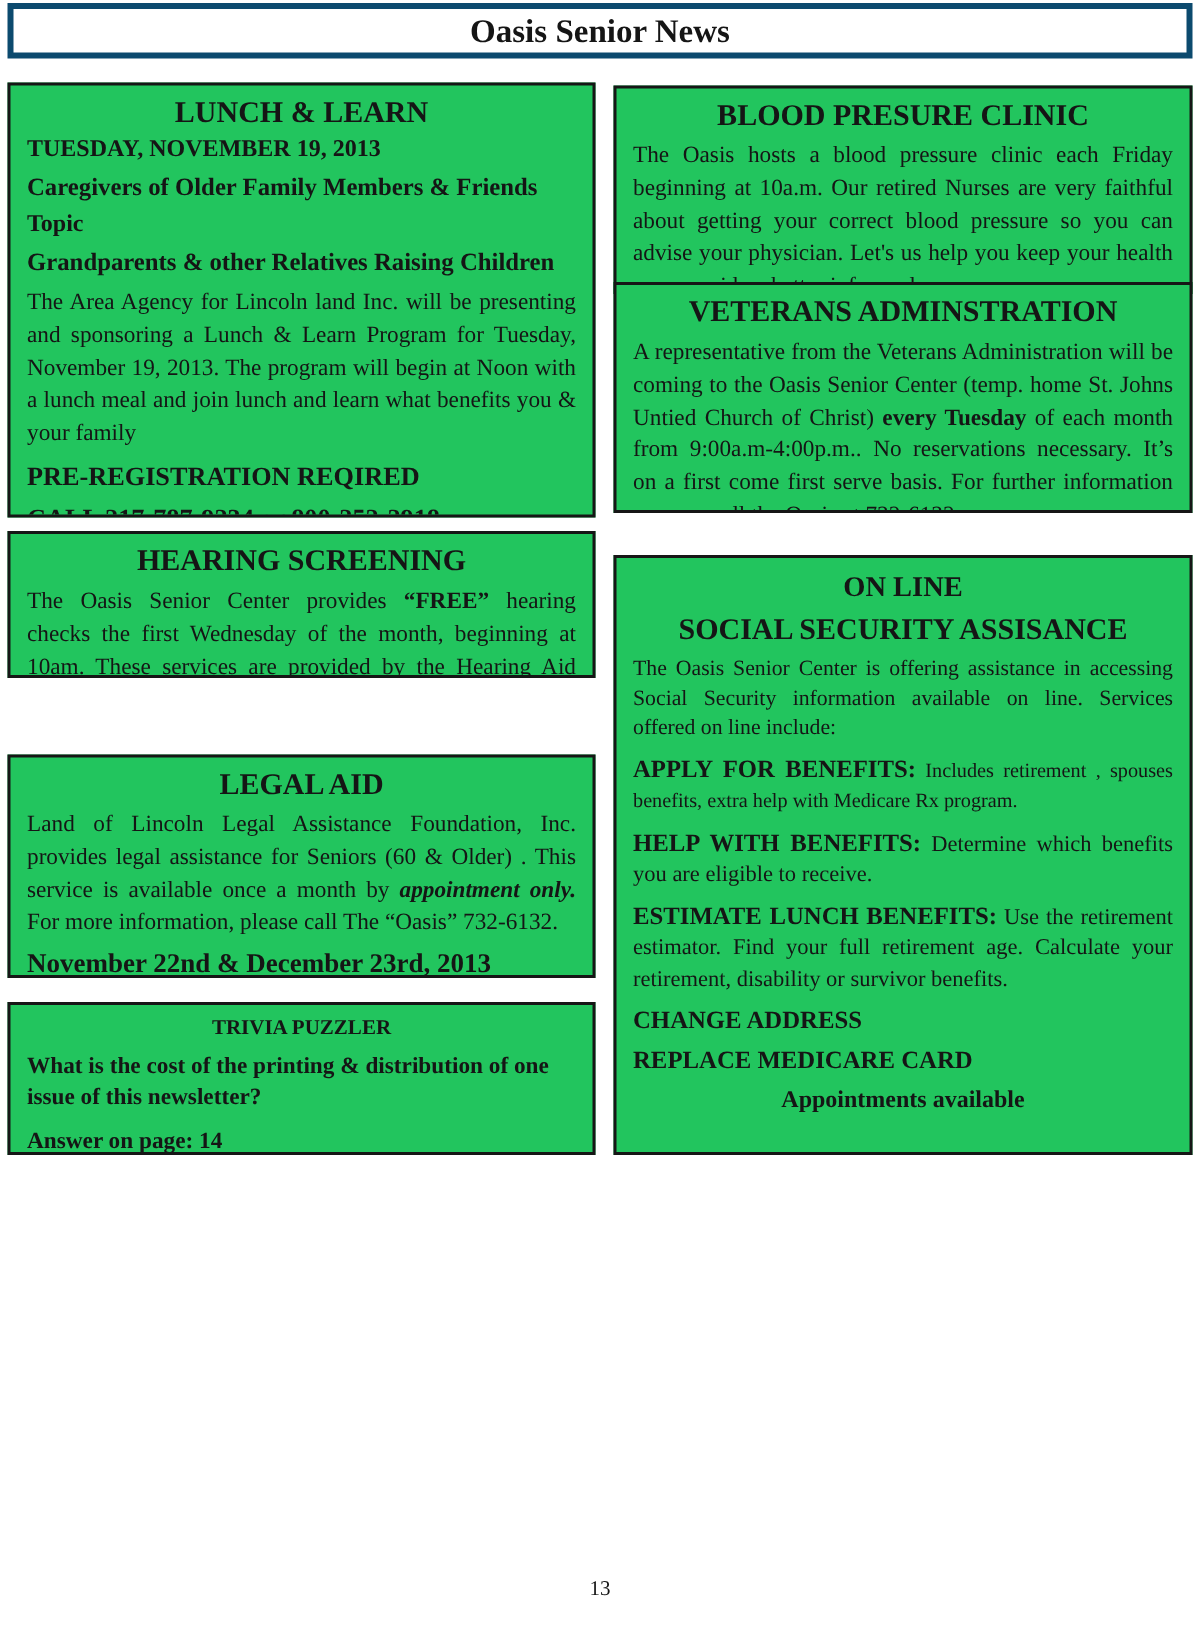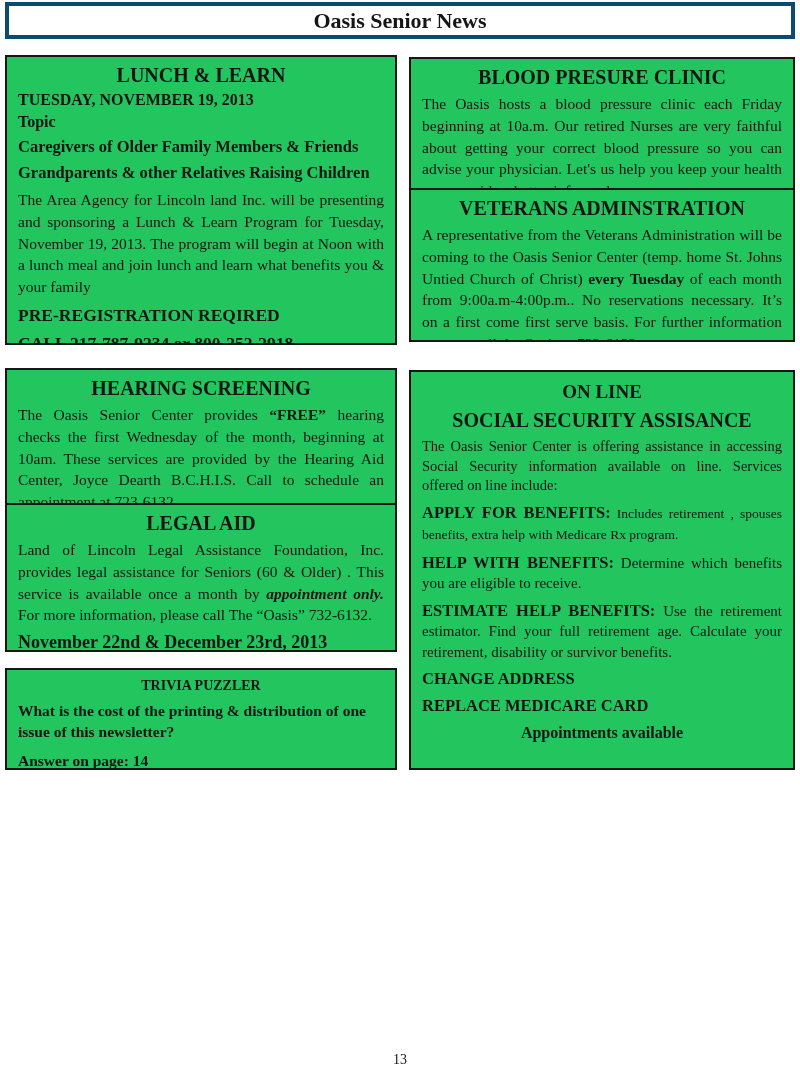--- a/index.html
+++ b/index.html
@@ -12,21 +12,21 @@
   .hdr {
     position:absolute; left:5px; top:2px; width:790px; height:37px;
     border:4px solid #0c4a6e; display:flex; align-items:center; justify-content:center;
   }
   .hdr-title { font-size:22px; font-weight:bold; }
   .box {
     position:absolute; border:2px solid #161616; background:#22c55e;
     padding:5px 11px 4px 11px; overflow:hidden;
   }
   .b-lunch    { left:5px;   top:55px;  width:392px; height:290px; }
-  .b-hearing  { left:5px;   top:368px; width:392px; height:138px; }
+  .b-hearing  { left:5px;   top:354px; width:392px; height:98px; }
   .b-legal    { left:5px;   top:503px; width:392px; height:149px; }
   .b-trivia   { left:5px;   top:668px; width:392px; height:102px; }
   .b-blood    { left:409px; top:57px;  width:386px; height:139px; }
   .b-vets     { left:409px; top:188px; width:386px; height:154px; }
   .b-ss       { left:409px; top:370px; width:386px; height:400px; }
   .box-title  { font-size:20px; font-weight:bold; text-align:center; margin:2px 0 4px 0; }
   .c-line     { font-weight:bold; }
   .sub-date   { font-size:16px; margin:3px 0 4px 0; }
   .sub-topic  { font-size:16px; margin:4px 0; }
   .sub-topicline { font-size:16.5px; margin:6px 0; }
@@ -54,22 +54,22 @@
 </head>
 <body>
 
 <div class="hdr">
   <div class="hdr-title">Oasis Senior News</div>
 </div>
 
 <div class="box b-lunch">
   <div class="box-title">LUNCH &amp; LEARN</div>
   <div class="c-line sub-date">TUESDAY, NOVEMBER 19, 2013</div>
+  <div class="c-line sub-topicline">Caregivers of Older Family Members &amp; Friends</div>
   <div class="c-line sub-topic">Topic</div>
-  <div class="c-line sub-topicline">Caregivers of Older Family Members &amp; Friends</div>
   <div class="c-line sub-topicline">Grandparents &amp; other Relatives Raising Children</div>
   <div class="body-text">The Area Agency for Lincoln land Inc. will be presenting and sponsoring a Lunch &amp; Learn Program for Tuesday, November 19, 2013.  The program will begin at Noon with a lunch meal and join lunch and learn what benefits you &amp; your family</div>
   <div class="c-line big-center">PRE-REGISTRATION REQIRED</div>
   <div class="c-line big-center">CALL 217-787-9234 or 800-252-2918.</div>
 </div>
 
 <div class="box b-hearing">
   <div class="box-title">HEARING SCREENING</div>
   <div class="body-text"><span>The Oasis Senior Center provides </span><b class="inb">“FREE”</b><span> hearing checks the first Wednesday of the month, beginning at 10am. These services are provided by the Hearing Aid Center, Joyce Dearth B.C.H.I.S.  Call to  schedule an appointment at 723-6132.</span></div>
 </div>
@@ -96,21 +96,21 @@
   <div class="body-text"><span>A representative from the Veterans Administration will be coming to the Oasis Senior Center (temp. home St. Johns Untied Church of Christ) </span><b class="inb">every Tuesday</b><span> of each month from 9:00a.m-4:00p.m..  No reservations necessary.  It’s on a first come first serve basis.  For further information you can call the Oasis at 732-6132.</span></div>
 </div>
 
 <div class="box b-ss">
   <div class="ss-title1">ON LINE</div>
   <div class="ss-title2">SOCIAL SECURITY ASSISANCE</div>
   <div class="ss-intro">The Oasis Senior Center is offering assistance in accessing Social Security information available on line.  Services offered on line include:</div>
 
   <div class="ss-item"><span class="ss-label">APPLY FOR BENEFITS:</span><span class="ss-desc-sm"> Includes retirement , spouses benefits, extra help with Medicare Rx program.</span></div>
   <div class="ss-item"><span class="ss-label">HELP WITH BENEFITS:</span><span> Determine which benefits you are eligible to receive.</span></div>
-  <div class="ss-item"><span class="ss-label">ESTIMATE HELP BENEFITS:</span><span> Use the retirement estimator. Find your full retirement age. Calculate your retirement, disability or survivor benefits.</span></div>
+  <div class="ss-item"><span class="ss-label">ESTIMATE LUNCH BENEFITS:</span><span> Use the retirement estimator. Find your full retirement age. Calculate your retirement, disability or survivor benefits.</span></div>
 
   <div class="ss-opt">CHANGE ADDRESS</div>
   <div class="ss-opt">REPLACE MEDICARE CARD</div>
 
   <div class="ss-appts">Appointments available</div>
 
 </div>
 
 <div class="pgnum">13</div>
 

